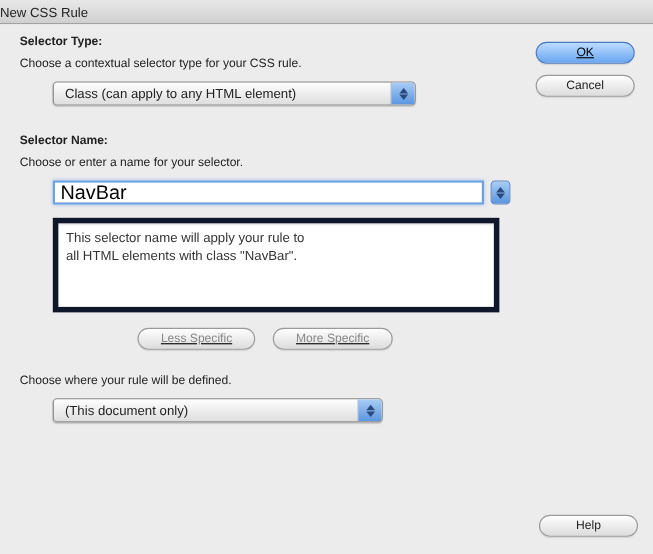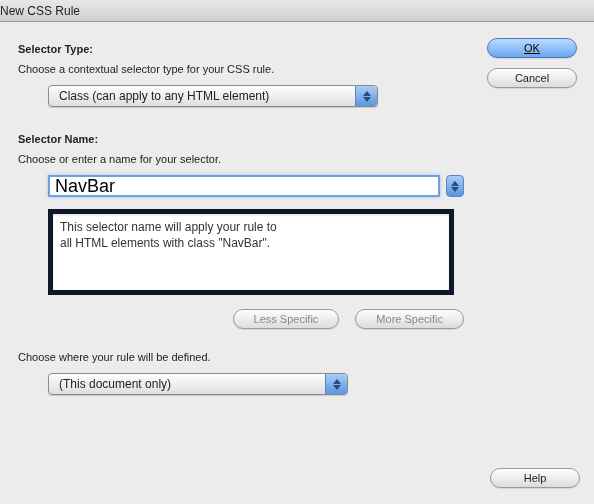--- a/index.html
+++ b/index.html
@@ -21,21 +21,20 @@
   color: #222;
 }
 .dialog-body {
   display: flex;
   background: #ececec;
   height: calc(100% - 22px);
 }
 .left-panel {
   flex: 1;
   padding: 10px 14px 10px 18px;
-  margin-top: 11px;
 }
 .right-panel {
   width: 116px;
   padding: 16px 14px 10px 6px;
   display: flex;
   flex-direction: column;
   justify-content: space-between;
 }
 .section-label {
   font-weight: bold;
@@ -117,23 +116,24 @@
   border: 5px solid #0f172a;
   box-shadow: inset 0 1px 2px rgba(0,0,0,0.15);
   padding: 5px 7px;
   font-size: 12px;
   color: #333;
   line-height: 1.35;
   margin-bottom: 14px;
 }
 .spec-buttons {
   display: flex;
-  justify-content: flex-end;
+  justify-content: center;
   gap: 16px;
   margin-bottom: 22px;
+  text-decoration: underline;
 }
 .pill-btn {
   height: 20px;
   padding: 0 20px;
   background: linear-gradient(to bottom,#fefefe,#dcdcdc);
   border: 1px solid #9a9a9a;
   border-radius: 11px;
   font-size: 11px;
   color: #888;
   box-shadow: 0 1px 1px rgba(0,0,0,0.1);

